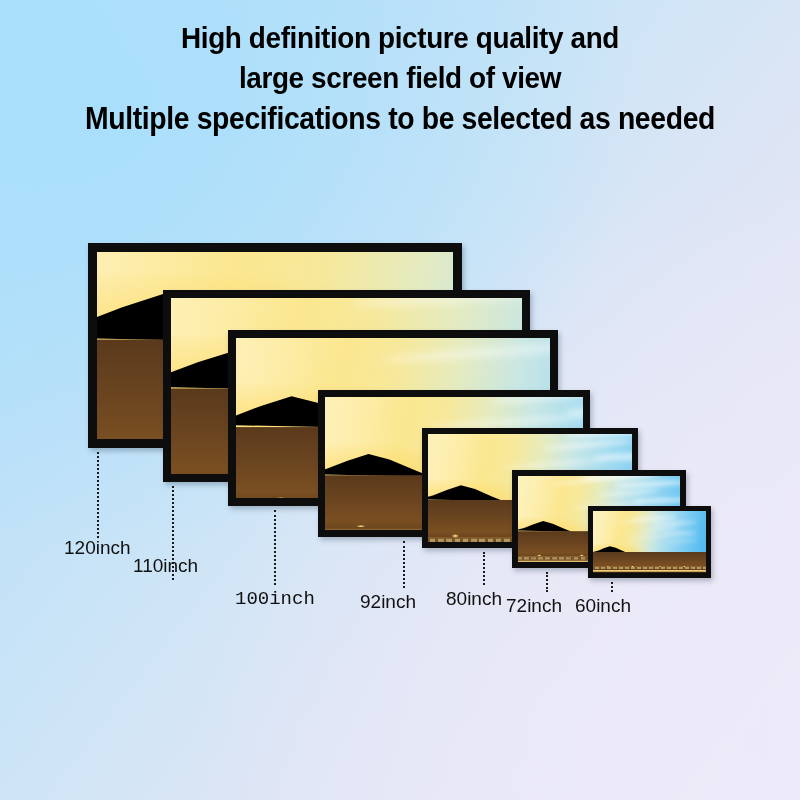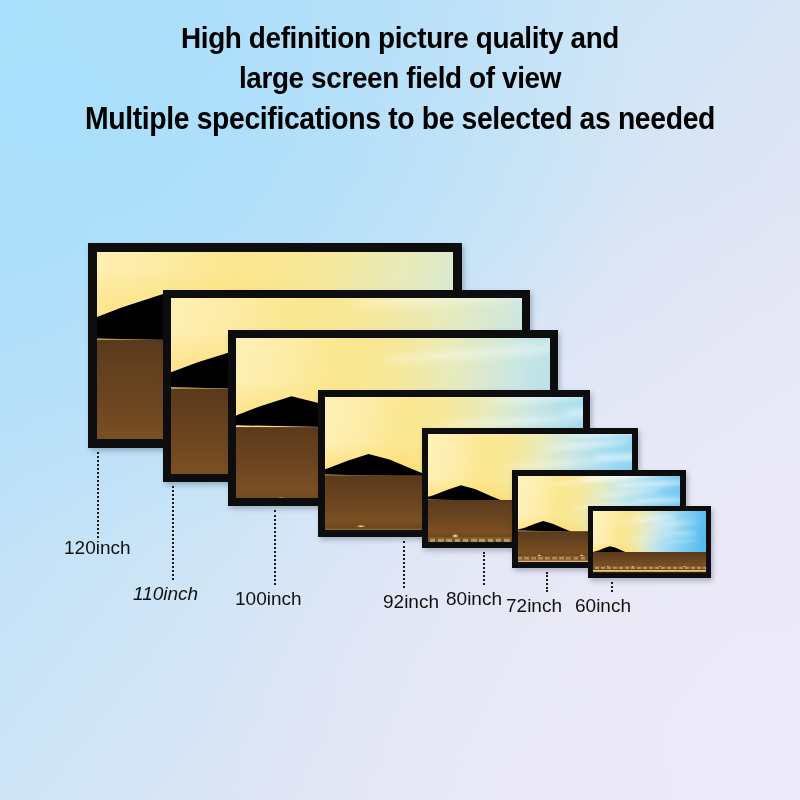--- a/index.html
+++ b/index.html
@@ -218,42 +218,42 @@
             <div class="glow"></div>
             <div class="ridge">
               <svg viewBox="0 0 200 100" preserveAspectRatio="none">
                 <path d="M0,44 L10,40 L20,34 L30,29 L40,33 L52,41 L60,46 NaNNaNNaNNaN&lt;path d=" m0,50="" l10,46="" l20,40="" l30,35="" l40,39="" l52,47="" l60,52="" nannannannan<="" svg=""></path>
               </svg>
             </div>
             <div class="structure"></div>
           </div>
         </div>
       </div>
-      <div class="size-label" style="left: 133px; top: 584px; font-style: italic;">110inch</div>
+      <div class="size-label" style="left: 133px; top: 556px;">110inch</div>
       <div class="leader" style="left: 274px; top: 510px; height: 75px;"></div>
       <div class="screen" style="left: 228px; top: 330px; width: 330px; height: 176px; z-index: 12;">
         <div class="panel" style="inset: 8px; width: 314px; height: 160px;">
           <div class="art" style="transform:scale(1.9);transform-origin:12% 78%;">
             <div class="sky"></div>
             <div class="cloud c5"></div>
             <div class="glow"></div>
             <div class="ridge">
               <svg viewBox="0 0 200 100" preserveAspectRatio="none">
                 <path d="M0,44 L10,40 L20,34 L30,29 L40,33 L52,41 L60,46 NaNNaNNaNNaN&lt;path d=" m0,50="" l10,46="" l20,40="" l30,35="" l40,39="" l52,47="" l60,52="" nannannannan<="" svg=""></path>
               </svg>
             </div>
             <div class="structure">
               <div class="lamp" style="left:12%;bottom:28%"></div>
               <div class="lamp" style="left:34%;bottom:28%"></div>
               <div class="lamp" style="left:58%;bottom:28%"></div>
             </div>
           </div>
         </div>
       </div>
-      <div class="size-label" style="left: 235px; top: 589px;">100inch</div>
+      <div class="size-label" style="left: 235px; top: 589px; font-family: Liberation Mono, monospace;">100inch</div>
       <div class="leader" style="left: 403px; top: 541px; height: 47px;"></div>
       <div class="screen" style="left: 318px; top: 390px; width: 272px; height: 147px; z-index: 13;">
         <div class="panel" style="inset: 7px; width: 258px; height: 133px;">
           <div class="art" style="transform:scale(1.62);transform-origin:12% 78%;">
             <div class="sky"></div>
             <div class="cloud c3"></div>
             <div class="cloud c4"></div>
             <div class="cloud c5"></div>
             <div class="cloud c6"></div>
             <div class="glow"></div>
@@ -264,21 +264,21 @@
             </div>
             <div class="structure">
               <div class="rail"></div>
               <div class="lamp" style="left:12%;bottom:28%"></div>
               <div class="lamp" style="left:34%;bottom:28%"></div>
               <div class="lamp" style="left:58%;bottom:28%"></div>
             </div>
           </div>
         </div>
       </div>
-      <div class="size-label" style="left: 383px; top: 592px;">92inch</div>
+      <div class="size-label" style="left: 360px; top: 592px;">92inch</div>
       <div class="leader" style="left: 483px; top: 552px; height: 33px;"></div>
       <div class="screen" style="left: 422px; top: 428px; width: 216px; height: 120px; z-index: 14;">
         <div class="panel" style="inset: 6px; width: 204px; height: 108px;">
           <div class="art" style="transform:scale(1.38);transform-origin:12% 78%;">
             <div class="sky"></div>
             <div class="cloud c7"></div>
             <div class="cloud c2"></div>
             <div class="cloud c3"></div>
             <div class="cloud c4"></div>
             <div class="cloud c5"></div>

